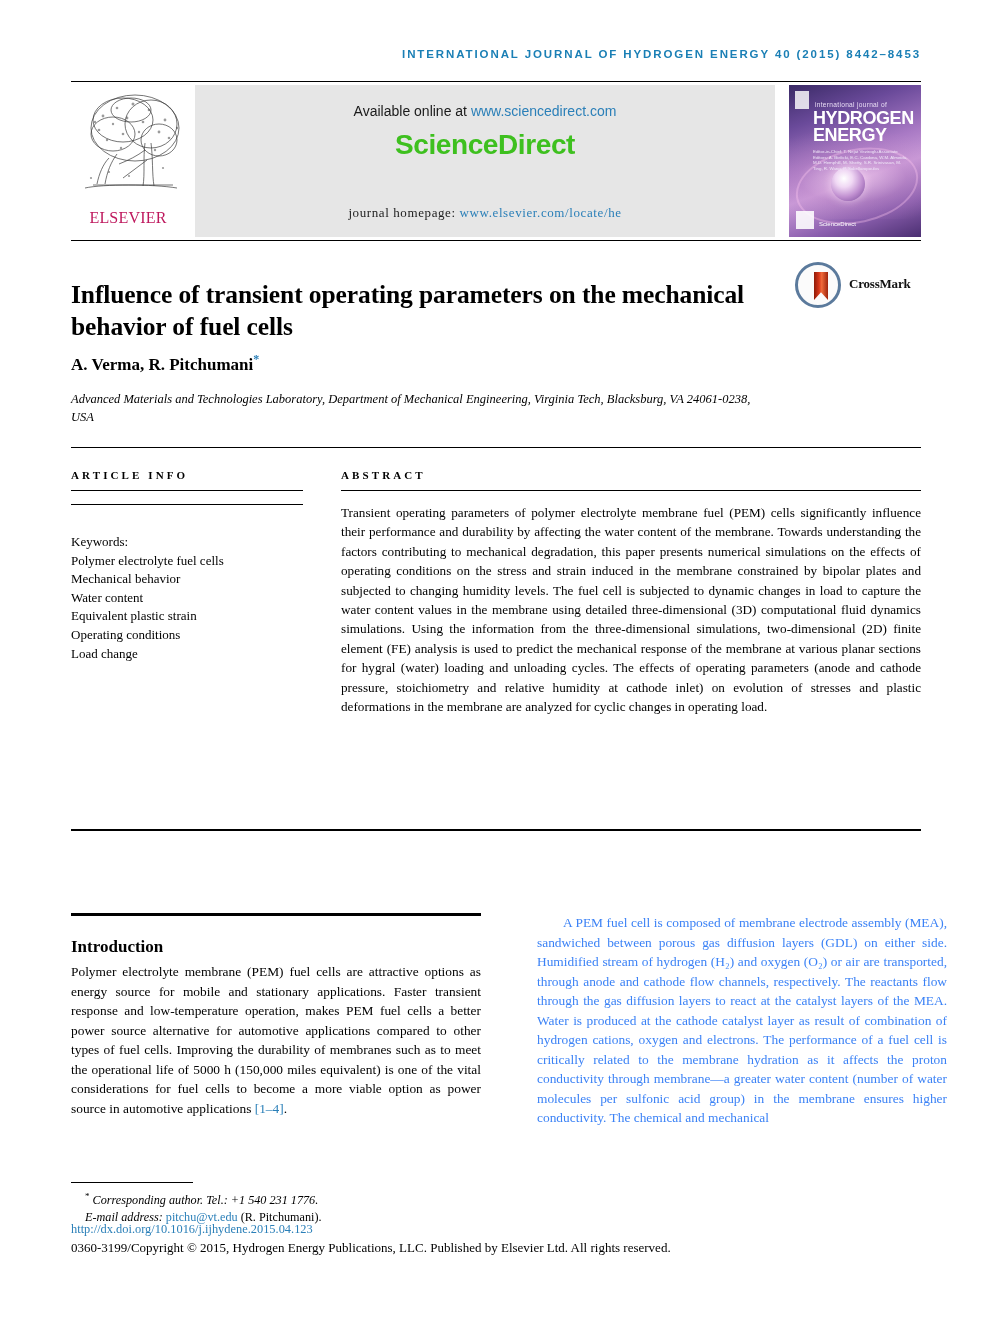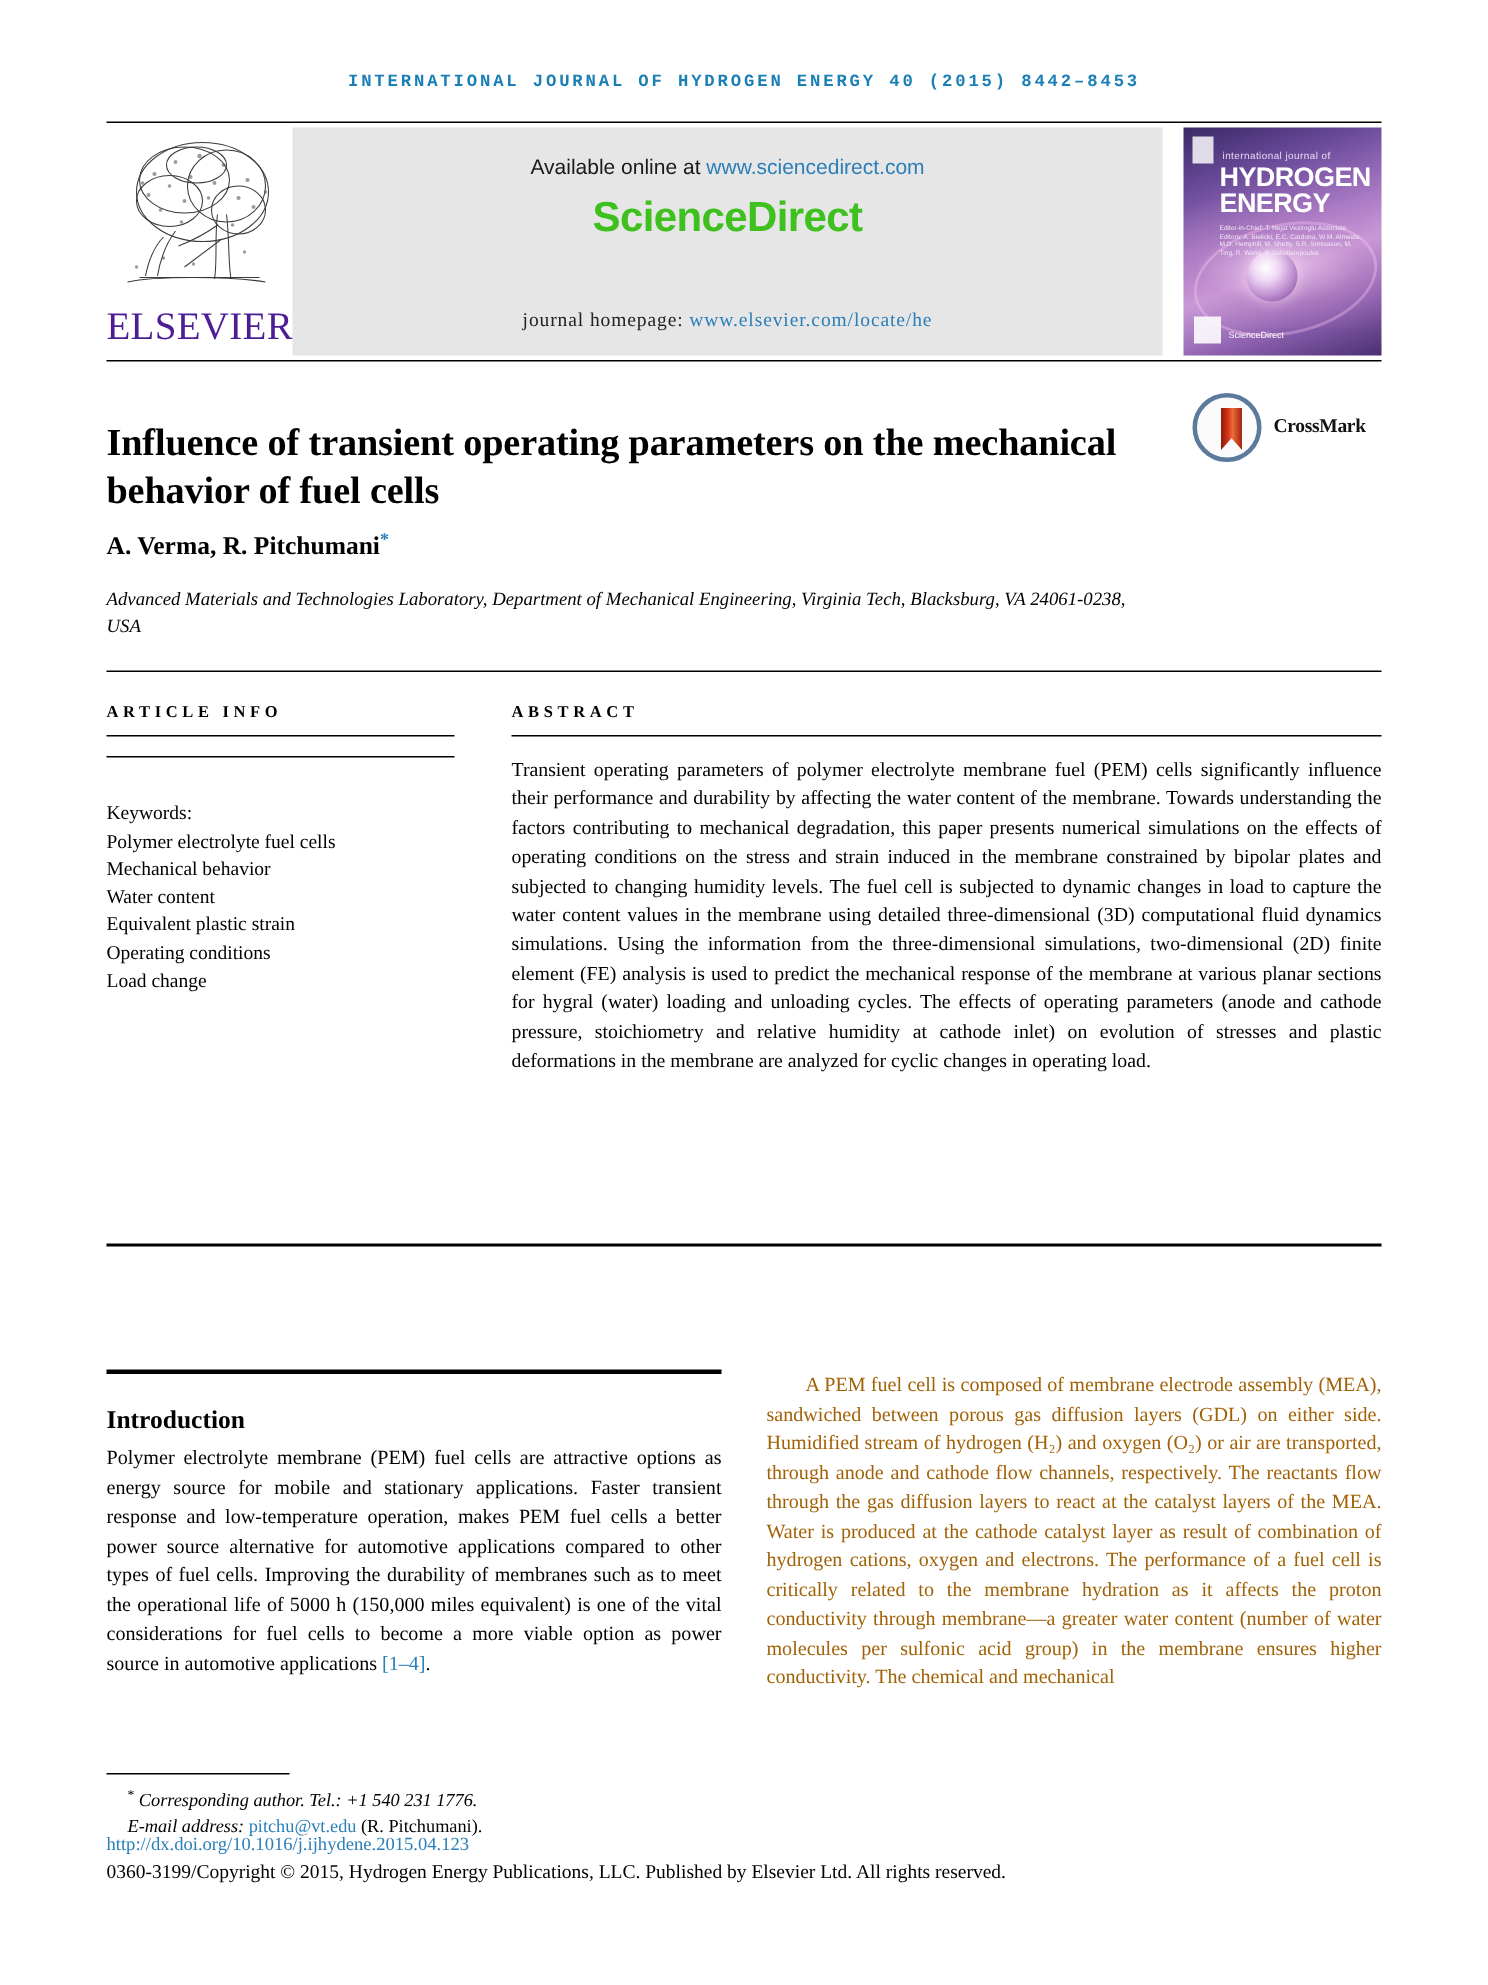--- a/index.html
+++ b/index.html
@@ -22,22 +22,22 @@
     height: 1323px;
     background: #fff;
   }
 
   
   .running-head {
     position: absolute;
     left: 71px;
     top: 48px;
     width: 850px;
-    text-align: center;
-    font-family: Liberation Mono, monospace;
+    text-align: right;
+    font-family: Liberation Sans, sans-serif;
     font-size: 11.5px;
     font-weight: bold;
     letter-spacing: 1.9px;
     color: #1a7fb5;
     text-transform: uppercase;
     white-space: nowrap;
   }
 
   .rule-top {
     position: absolute;
@@ -67,23 +67,23 @@
     left: 2px; top: 3px;
     width: 110px;
     height: 112px;
     overflow: hidden;
   }
   .elsevier-word {
     position: absolute;
     left: 0px; top: 118px;
     width: 114px;
     font-family: "Liberation Serif", serif;
-    font-size: 26px;
+    font-size: 16px;
     letter-spacing: 0.2px;
-    color: #4c1d95;
+    color: #be185d;
     text-align: center;
     line-height: 30px;
   }
   .sd-panel {
     position: absolute;
     left: 124px; top: 0;
     width: 580px;
     height: 152px;
     background: #e6e6e6;
   }
@@ -387,28 +387,28 @@
     top: 962px;
     width: 410px;
     font-family: Liberation Serif, serif;
     font-size: 13.4px;
     line-height: 19.5px;
     text-align: justify;
     color: #000;
   }
   .body-right {
     position: absolute;
-    left: 511px;
+    left: 537px;
     top: 913px;
     width: 410px;
     font-family: "Liberation Serif", serif;
     font-size: 13.4px;
     line-height: 19.5px;
     text-align: justify;
-    color: #a16207;
+    color: #3b82f6;
   }
   .body-right p { margin: 0; text-indent: 26px; }
   .body-left p { margin: 0; }
   .ref-link { color: #2a7fb8; }
 
   
   .foot-rule {
     position: absolute;
     left: 71px;
     top: 1182px;

